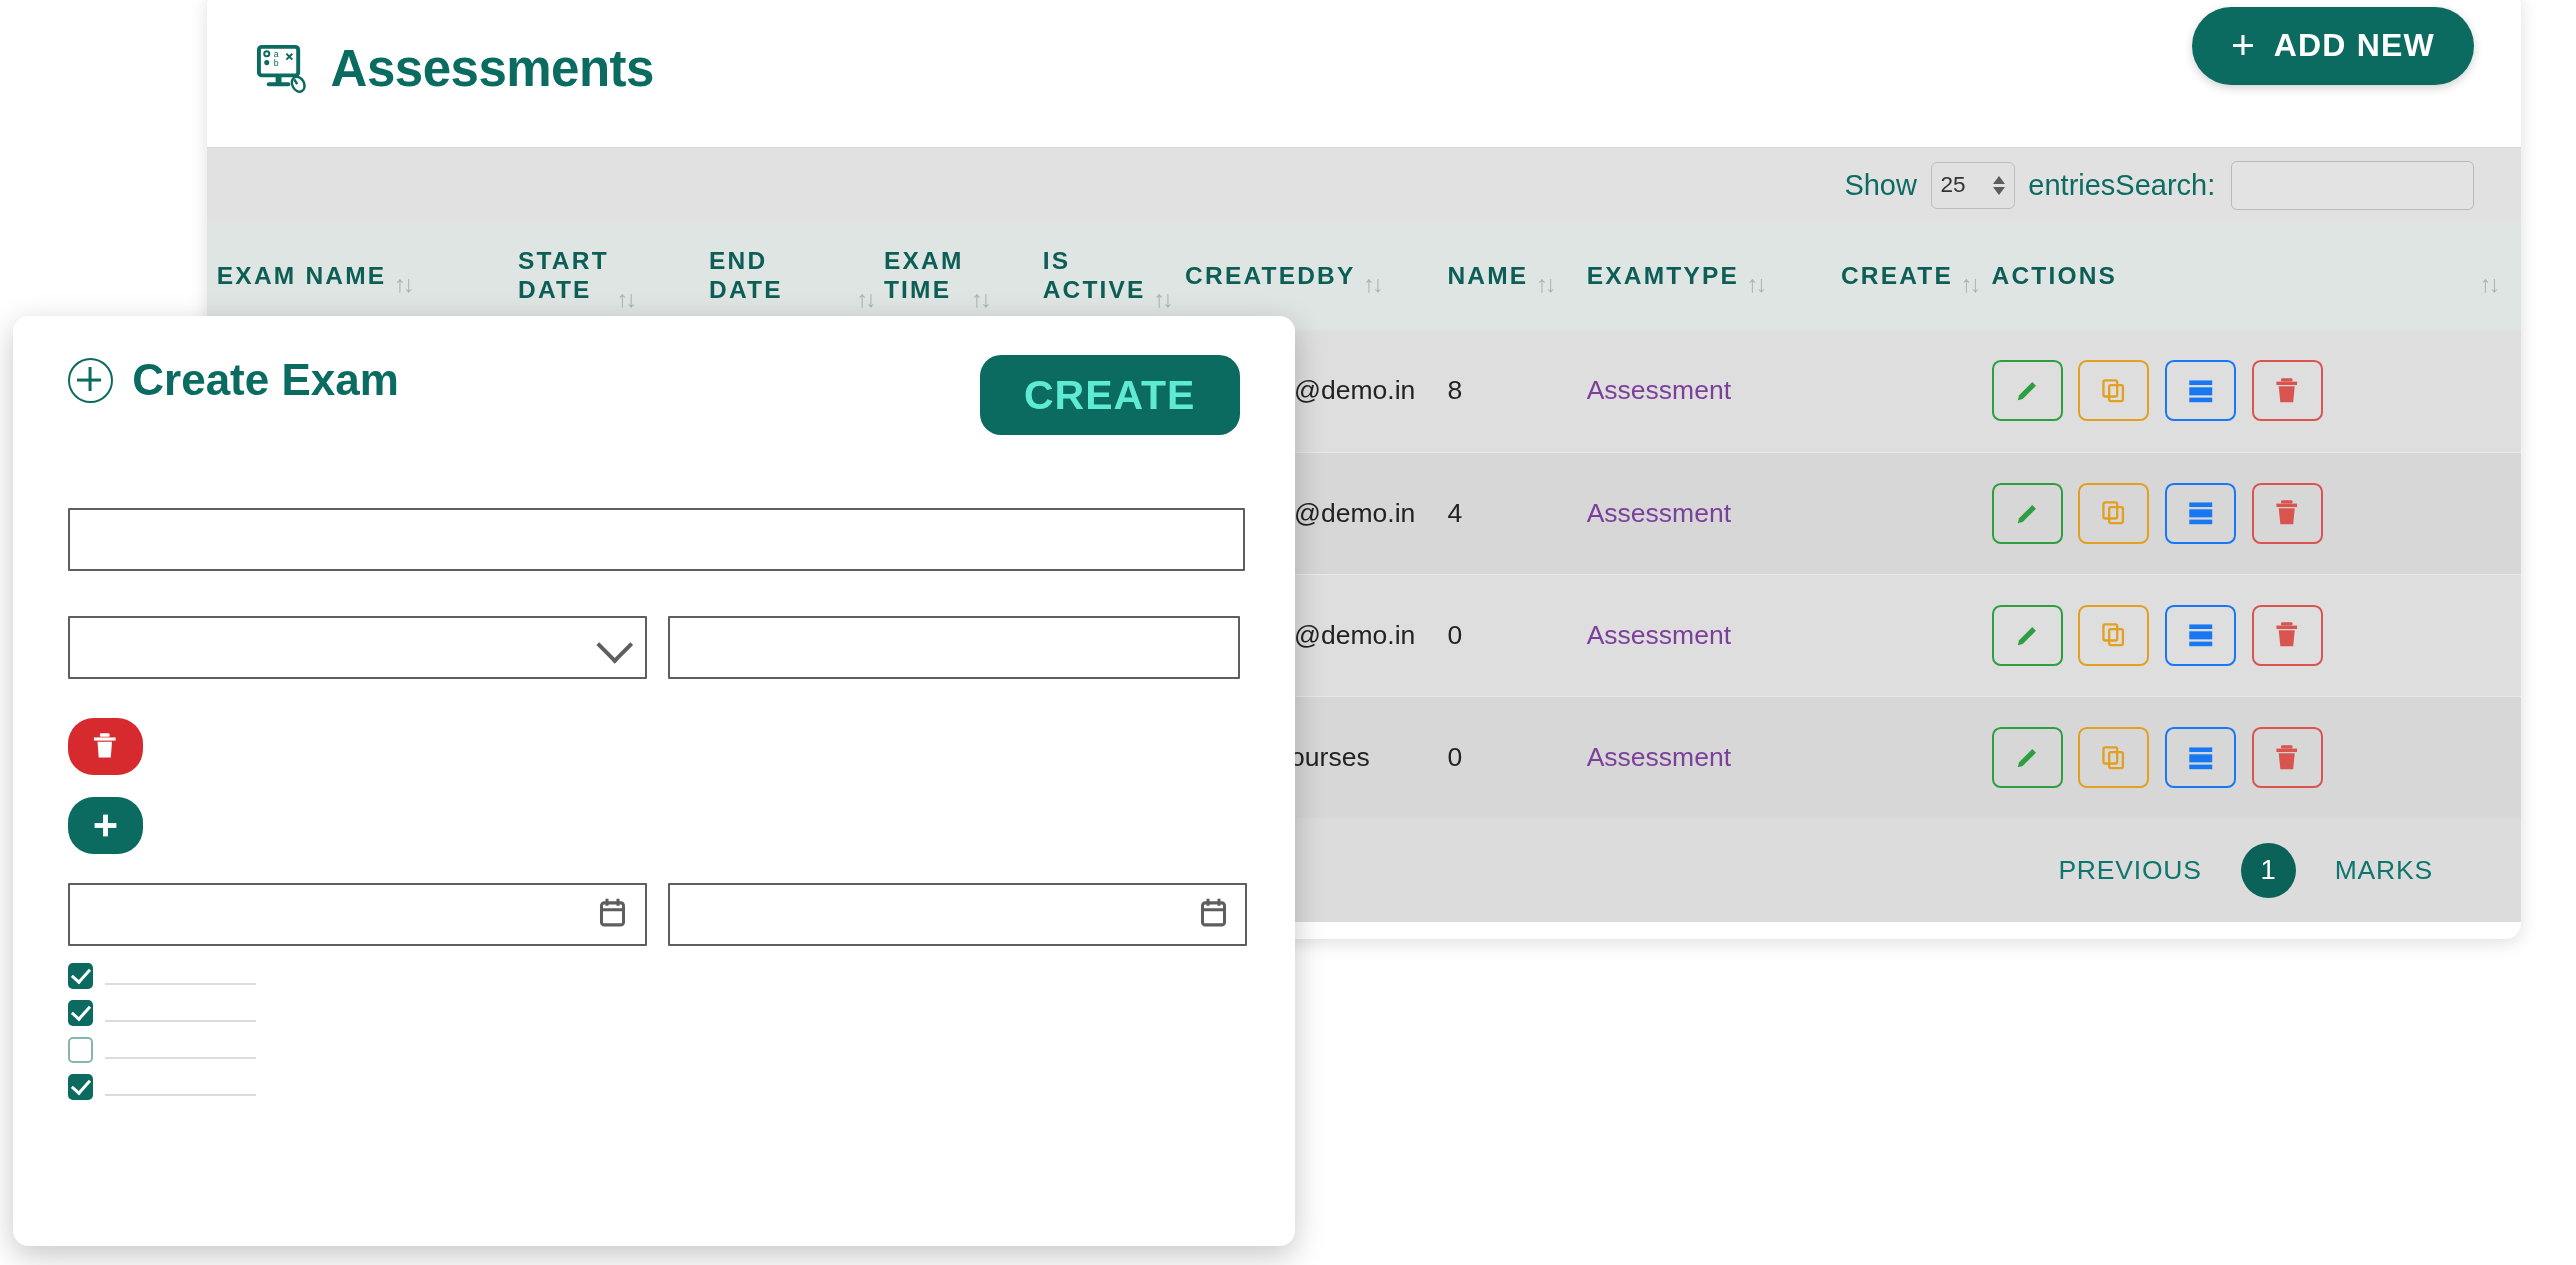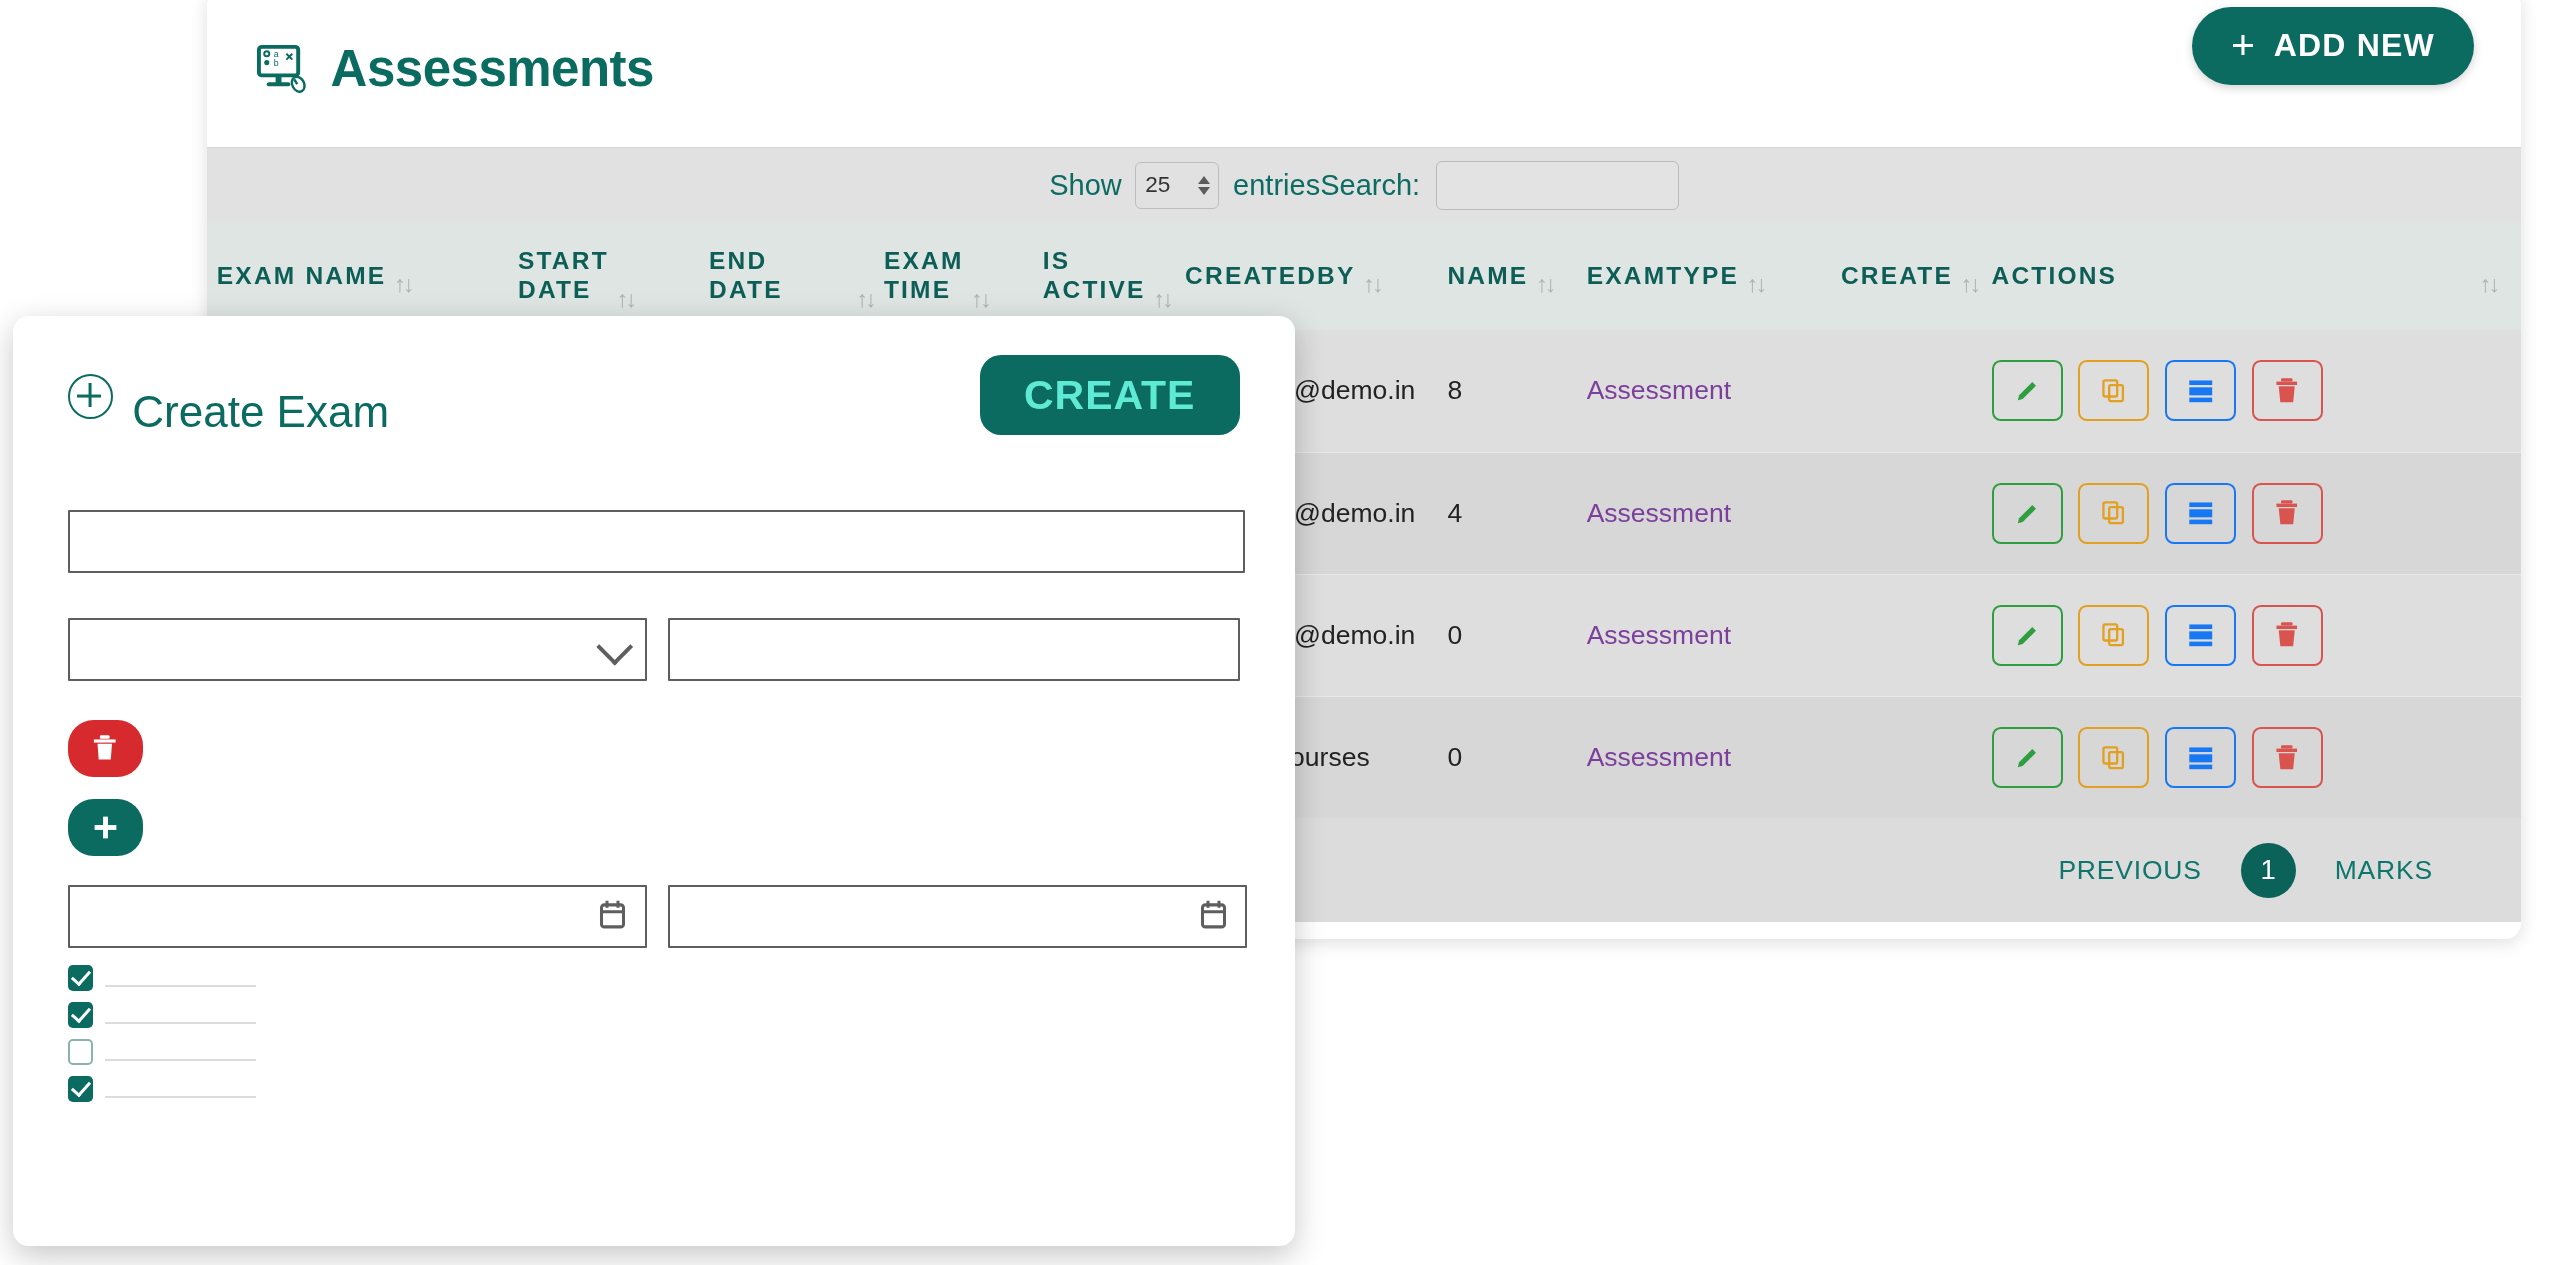--- a/index.html
+++ b/index.html
@@ -43,21 +43,21 @@
     display: flex; align-items: center; gap: 17.7px;
     cursor: pointer;
     box-shadow: 0 2.9px 9.8px rgba(0,0,0,0.18);
   }
   .add-new .plus { font-size: 41px; font-weight: 400; line-height: 1; }
 
   
   .toolbar {
     background: #e1e1e1;
     height: 75px;
-    display: flex; align-items: center; justify-content: center;
+    display: flex; align-items: center; justify-content: flex-end;
     padding: 0 47px;
     border-top: 1px solid #d6d6d6;
   }
   .show-entries { display: flex; align-items: center; gap: 13.7px;
     font-size: 29px; color: #0c6b62; }
   .len-select {
     width: 84px; height: 47px;
     background: #e1e1e1;
     border: 1px solid #bdbdbd; border-radius: 5.9px;
     display: flex; align-items: center; justify-content: space-between;
@@ -144,21 +144,21 @@
   .modal-title { display: flex; align-items: center; gap: 19.6px; }
   .circ-plus {
     width: 45px; height: 45px; border-radius: 50%;
     border: 2.9px solid #0b6b61; position: relative; display:block;
   }
   .circ-plus::before, .circ-plus::after {
     content: ""; position: absolute; background: #0b6b61;
   }
   .circ-plus::before { left: 50%; top: 7.8px; width: 2.9px; height: 23.5px; transform: translateX(-50%); }
   .circ-plus::after  { top: 50%; left: 7.8px; height: 2.9px; width: 23.5px; transform: translateY(-50%); }
-  .modal-h { font-size: 44px; font-weight: 400; color: #0a6b60; margin-top: 32px; }
+  .modal-h { font-size: 44px; font-weight: 700; color: #0a6b60; }
   .create-btn {
     background: #0b6b61; color: #5eead4; border: none;
     border-radius: 21px; width: 260px; height: 80px;
     font-size: 41px; font-weight: 700; letter-spacing: 1px;
     cursor: pointer;
   }
 
   .f-row { display: flex; gap: 21.6px; }
   .fld {
     height: 63px; border: 2px solid #5e5e5e; background: #ffffff;

